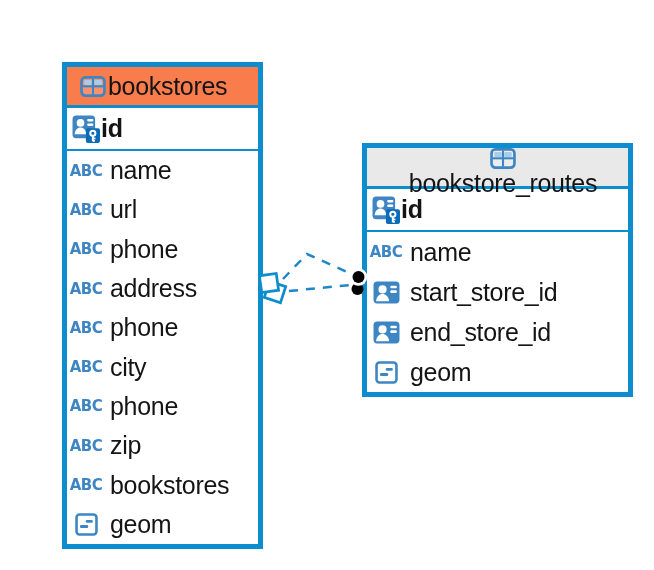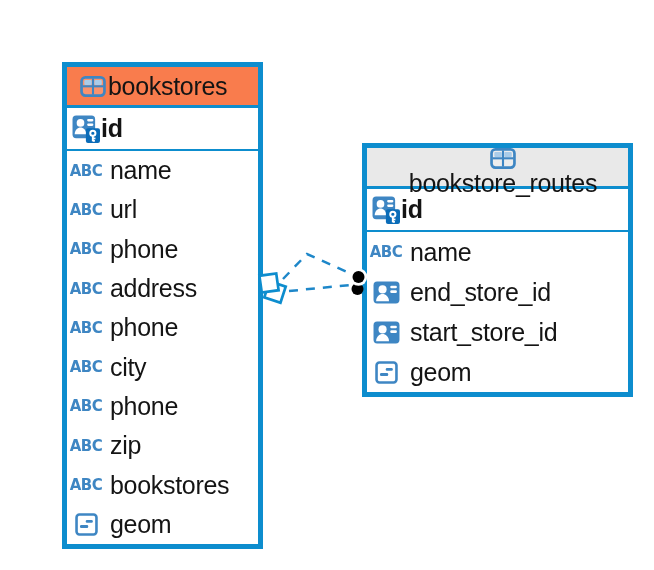--- a/index.html
+++ b/index.html
@@ -192,29 +192,29 @@
             <span class="abc">ABC</span>
           </span>
         <span class="label">name</span>
       </div>
       <div class="t-col">
         <span class="icon">
             <svg width="27" height="23" viewBox="0 0 26 22">
               <use href="#sym-fk"></use>
             </svg>
           </span>
-        <span class="label">end_store_id</span>
+        <span class="label">start_store_id</span>
       </div>
       <div class="t-col">
         <span class="icon">
             <svg width="27" height="23" viewBox="0 0 26 22">
               <use href="#sym-fk"></use>
             </svg>
           </span>
-        <span class="label">start_store_id</span>
+        <span class="label">end_store_id</span>
       </div>
       <div class="t-col">
         <span class="icon">
             <svg width="23" height="23" viewBox="0 0 24 24">
               <use href="#sym-geom"></use>
             </svg>
           </span>
         <span class="label">geom</span>
       </div>
     </div>

